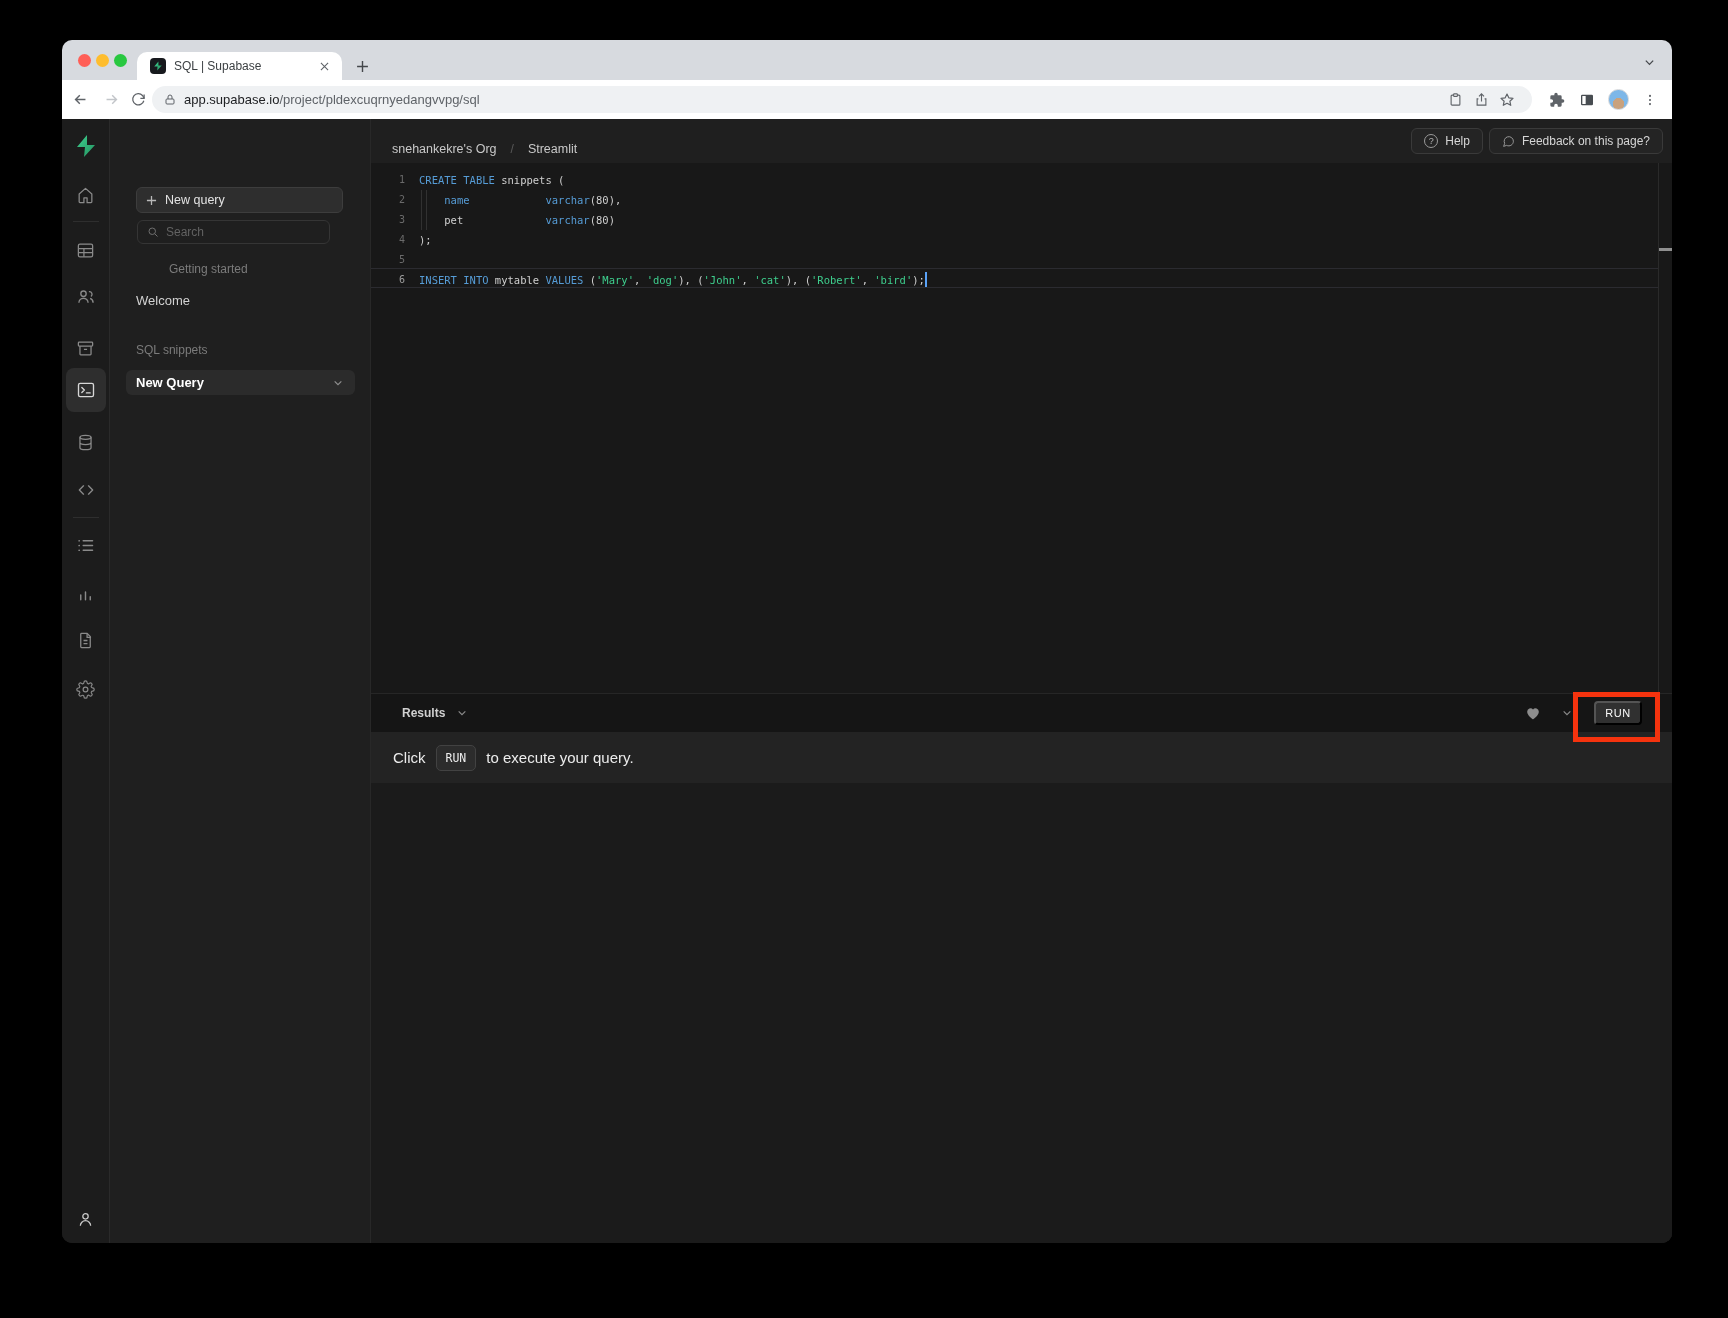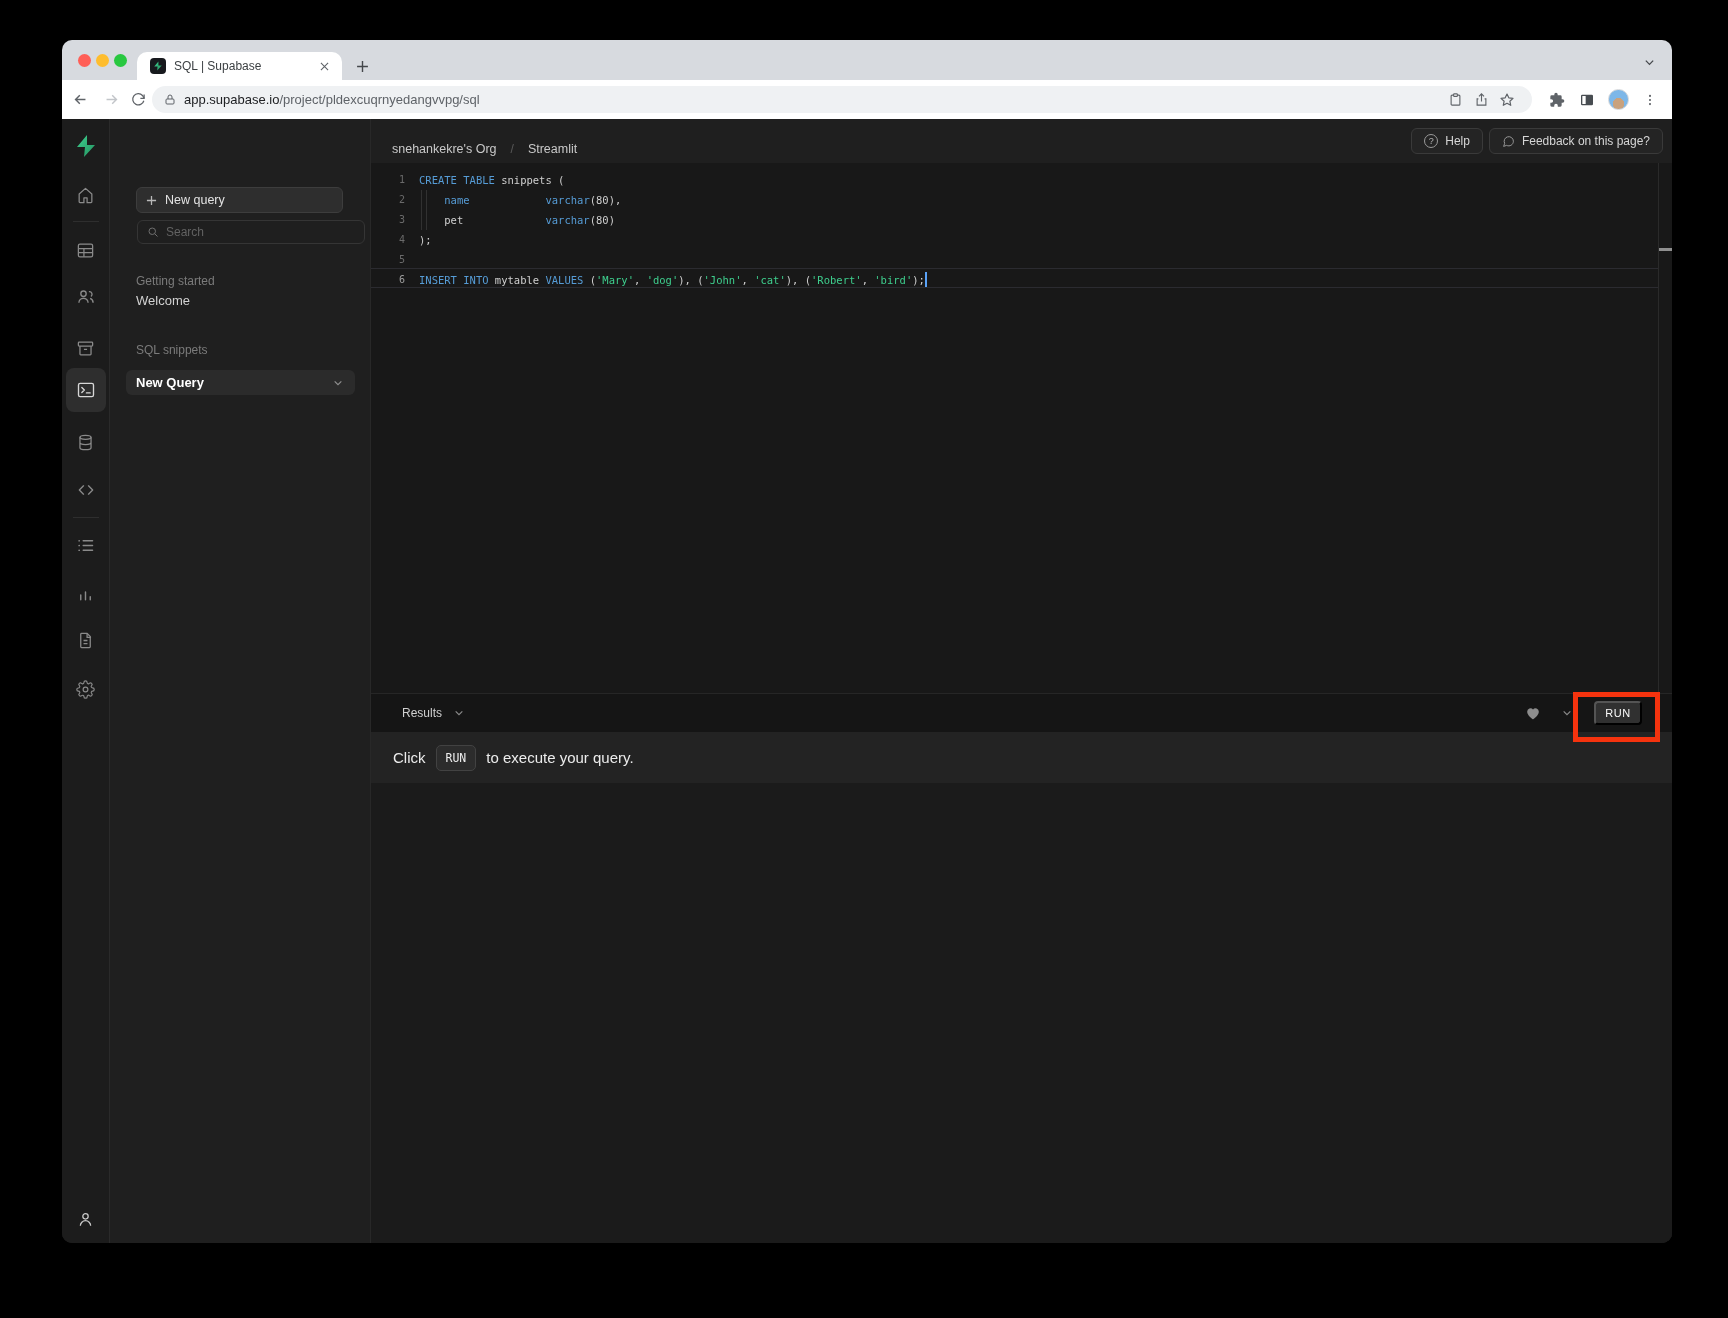--- a/index.html
+++ b/index.html
@@ -46,21 +46,21 @@
   .raildiv{position:absolute;left:11px;width:26px;height:1px;background:#2e2e2e;}
   .railactive{position:absolute;left:4px;width:40px;height:44px;border-radius:8px;background:#2e2e2e;
     display:flex;align-items:center;justify-content:center;color:#d8d8d8;}
 
   
   .panel{position:relative;width:261px;flex:none;background:#1f1f1f;border-right:1px solid #282828;}
   .panelheader{height:44px;border-bottom:1px solid #292929;display:flex;align-items:center;padding-left:26px;
     font-size:15px;color:#e6e6e6;}
   .newquery{position:absolute;left:26px;top:68px;width:207px;height:26px;border-radius:6px;background:#2e2e2e;
     border:1px solid #3d3d3d;display:flex;align-items:center;padding-left:9px;color:#e3e3e3;font-size:12.5px;gap:8px;}
-  .searchbox{position:absolute;left:27px;top:101px;width:228px;height:24px;border-radius:6px;border:1px solid #353535;
+  .searchbox{position:absolute;left:27px;top:101px;width:193px;height:24px;border-radius:6px;border:1px solid #353535;
     background:transparent;display:flex;align-items:center;padding-left:9px;gap:7px;color:#6f6f6f;}
   .searchbox input{border:none;outline:none;background:transparent;color:#bdbdbd;font-size:12px;width:150px;
     font-family:"Liberation Sans",sans-serif;}
   .searchbox input::placeholder{color:#626262;}
   .seclabel{position:absolute;left:26px;font-size:12px;color:#7b7b7b;}
   .secitem{position:absolute;left:26px;font-size:13px;color:#d2d2d2;}
   .selrow{position:absolute;left:16px;top:251px;width:229px;height:25px;border-radius:6px;background:#2b2b2b;
     display:flex;align-items:center;justify-content:space-between;padding:0 12px 0 10px;}
   .selrow .lbl{font-size:13px;font-weight:bold;color:#fff;}
   .selrow .chev{color:#8f8f8f;display:flex;}
@@ -87,21 +87,21 @@
   .tk-k{color:var(--kw);} .tk-s{color:var(--str);text-align:right;} .tk-p{color:var(--plain);}
   .guides{position:absolute;left:2px;top:0;height:100%;width:6px;border-left:1px solid #313131;border-right:1px solid #313131;}
   .caret{display:inline-block;width:2px;height:15px;background:#5aa2f7;vertical-align:-3px;}
   .curline{position:absolute;left:0;top:105px;right:14px;height:20px;border-top:1px solid #2b2b30;border-bottom:1px solid #2b2b30;}
   .scrollcol{position:absolute;right:0;top:0;bottom:0;width:14px;border-left:1px solid #2a2a2a;}
   .scrollthumb{position:absolute;left:0;right:0;top:85px;height:3px;background:#8f8f8f;}
 
   
   .resultsbar{position:absolute;left:0;top:574px;right:0;height:39px;background:#151515;border-top:1px solid #262626;
     display:flex;align-items:center;}
-  .resultslbl{font-size:12px;color:#d0d0d0;margin-left:31px;}
+  .resultslbl{font-size:12px;color:#d0d0d0;margin-left:31px;font-weight:bold;}
   .resultschev{color:#8a8a8a;margin-left:12px;display:flex;}
   .barright{position:absolute;right:30px;display:flex;align-items:center;gap:22px;}
   .hearticon{color:#8d8d8d;display:flex;}
   .runbtn{width:48px;height:24px;border-radius:4px;background:#303030;color:#fafafa;font-size:11px;letter-spacing:.5px;
     display:flex;align-items:center;justify-content:center;}
 
   
   .msgstrip{position:absolute;left:0;top:613px;right:0;height:51px;background:#232323;display:flex;align-items:center;
     padding-left:22px;font-size:15px;color:#ececec;}
   .runchip{font-family:"DejaVu Sans Mono",monospace;font-size:11.5px;color:#ededed;background:#2c2c2c;
@@ -319,21 +319,21 @@
         </button>
         <div class="searchbox">
           <span style="display:flex;">
             <svg width="12" height="12" viewBox="0 0 24 24" fill="none" stroke="currentColor" stroke-width="2">
                 <circle cx="10.5" cy="10.5" r="6.5"></circle>
                 <path d="M15.5 15.5 21 21"></path>
               </svg>
           </span>
           <input type="text" placeholder="Search" style="">
         </div>
-        <div class="seclabel" style="top:155px;">Getting started</div>
+        <div class="seclabel" style="top:143px;margin-left:33px;">Getting started</div>
         <div class="secitem" style="top:174px;">Welcome</div>
         <div class="seclabel" style="top:343px;top:224px;">SQL snippets</div>
         <div class="selrow">
           <span class="lbl">New Query</span>
           <span class="chev">
             <svg width="10" height="10" viewBox="0 0 12 12">
                 <path d="M2 4l4 4 4-4" fill="none" stroke="currentColor" stroke-width="1.4"></path>
               </svg>
           </span>
         </div>

